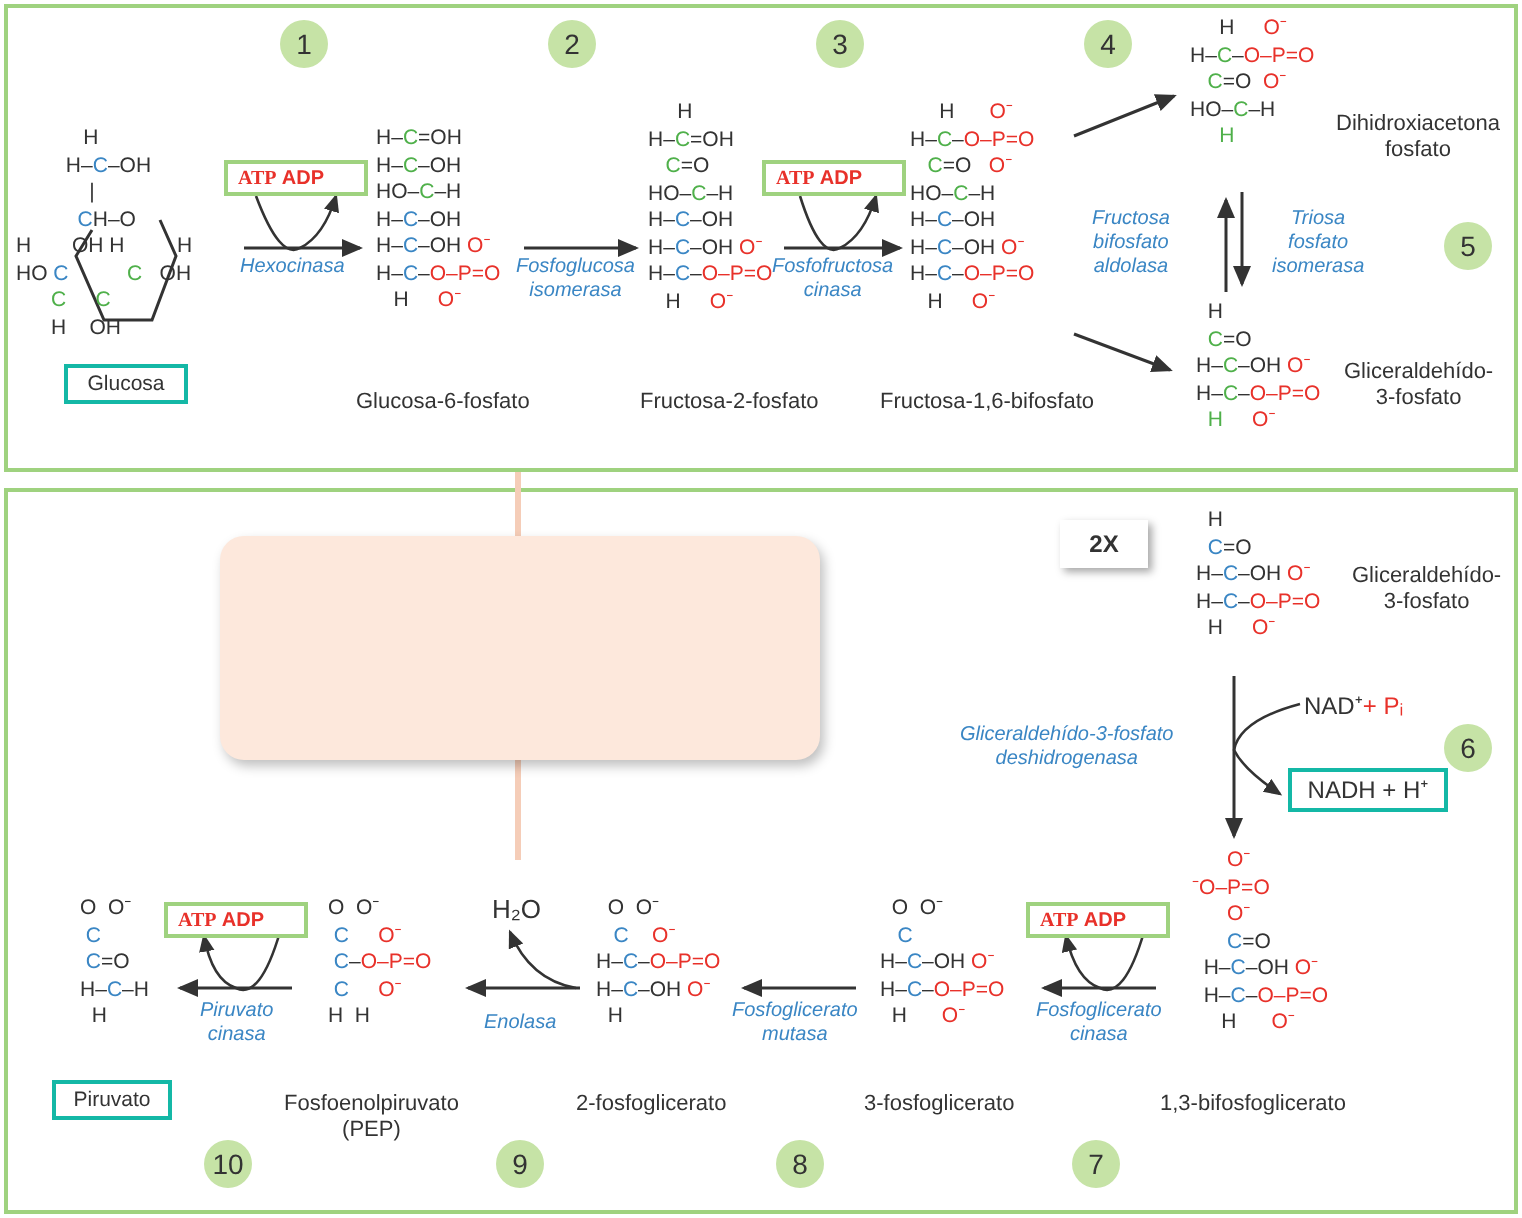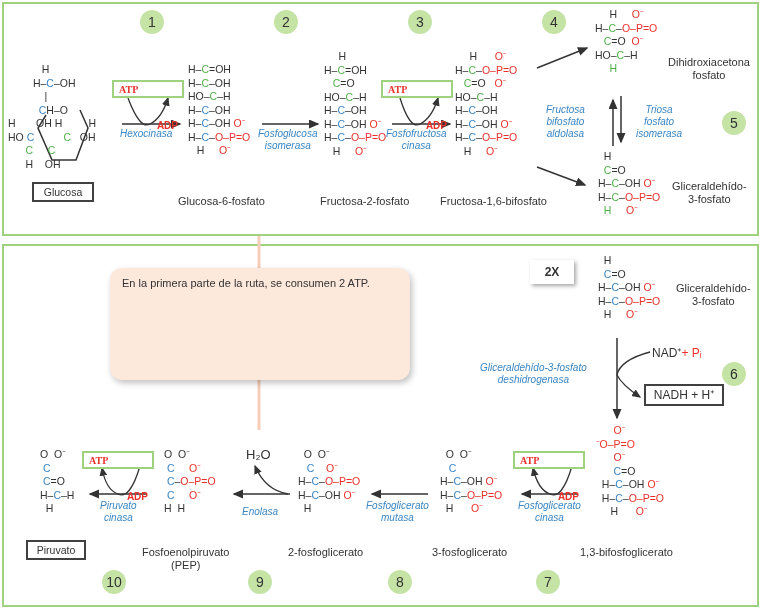--- a/index.html
+++ b/index.html
@@ -3,24 +3,24 @@
 <meta charset="utf-8">
 <style>
   html,body{margin:0;padding:0;background:#fff;}
   body{width:761px;height:609px;position:relative;overflow:hidden;font-family:"Liberation Sans",sans-serif;color:#333;}
   .panel{position:absolute;border:2px solid #9fd27f;box-sizing:border-box;background:#fff;}
   #top-panel{left:2px;top:2px;width:757px;height:234px;}
   #bottom-panel{left:2px;top:244px;width:757px;height:363px;}
   .step{position:absolute;width:24px;height:24px;border-radius:50%;background:#c6e3a6;color:#333;font-size:14px;line-height:24px;text-align:center;}
   .lbl{position:absolute;font-size:11px;color:#333;text-align:center;white-space:nowrap;line-height:13px;}
   .enz{position:absolute;font-size:10px;color:#3a86c4;font-style:italic;text-align:center;white-space:nowrap;line-height:12px;}
-  .boxed{position:absolute;border:2px solid #404040;background:#fff;font-size:10.5px;text-align:center;box-sizing:border-box;}
+  .boxed{position:absolute;border:2px solid #14b8a6;background:#fff;font-size:10.5px;text-align:center;box-sizing:border-box;}
   .atpbox{position:absolute;border:2px solid #9fd27f;background:#fff;height:18px;box-sizing:border-box;font-size:10px;font-weight:bold;color:#e8312a;}
   .atpbox .l{position:absolute;left:5px;top:2px;font-family:Liberation Serif, serif;}
-  .atpbox .r{position:absolute;right:4px;top:2px;margin-top:36px;}
+  .atpbox .r{position:absolute;right:20px;top:2px;}
   .mol{position:absolute;font-family:"Liberation Sans",sans-serif;font-size:10.5px;line-height:13.5px;white-space:pre;color:#333;}
   .b{color:#3a86c4}.g{color:#4fb04a}.r{color:#e8312a}
   svg.ov{position:absolute;left:0;top:0;width:761px;height:609px;pointer-events:none;}
   #note{position:absolute;left:110px;top:268px;width:300px;height:112px;background:#fde8dc;border-radius:12px;box-shadow:2px 3px 6px rgba(0,0,0,0.25);padding:8px 12px;box-sizing:border-box;font-size:11px;color:#333;line-height:14px;}
   #note p{margin:0 0 6px 0;}
   #twox{position:absolute;left:530px;top:260px;width:44px;height:24px;background:#fff;box-shadow:2px 2px 4px rgba(0,0,0,0.35);font-weight:bold;font-size:12px;text-align:center;line-height:24px;}
   .nad{position:absolute;font-size:12px;color:#333;white-space:nowrap;}
 </style>
 </head>
 <body>
@@ -150,21 +150,20 @@
   <span class="g">H</span>     <span class="r">O⁻</span></div>
 <div class="lbl" style="left:672px;top:180px"><span>Gliceraldehído-</span><br><span>3-fosfato</span></div>
 
 <div class="enz" style="left:120px;top:128px">Hexocinasa</div>
 <div class="enz" style="left:258px;top:128px"><span>Fosfoglucosa</span><br><span>isomerasa</span></div>
 <div class="enz" style="left:386px;top:128px"><span>Fosfofructosa</span><br><span>cinasa</span></div>
 <div class="enz" style="left:546px;top:104px"><span>Fructosa</span><br><span>bifosfato</span><br><span>aldolasa</span></div>
 <div class="enz" style="left:636px;top:104px"><span>Triosa</span><br><span>fosfato</span><br><span>isomerasa</span></div>
 
 <div id="note">
-  <p>En la primera parte de la ruta, se consumen 2 ATP.</p>
 </div>
 
 <div id="twox">2X</div>
 
 <div class="mol" style="left:598px;top:254px">  H
   <span class="b">C</span>=O
 H–<span class="b">C</span>–OH <span class="r">O⁻</span>
 H–<span class="b">C</span>–<span class="r">O–P=O</span>
   H     <span class="r">O⁻</span></div>
 <div class="lbl" style="left:676px;top:282px"><span>Gliceraldehído-</span><br><span>3-fosfato</span></div>

